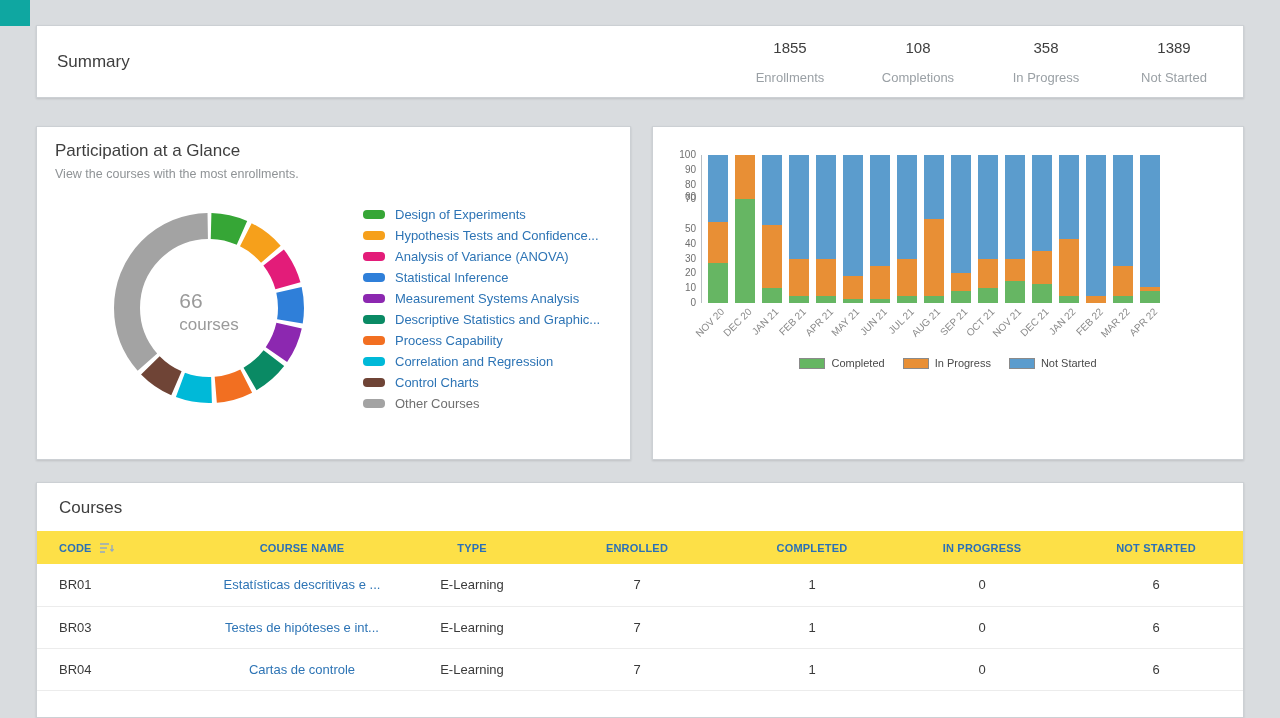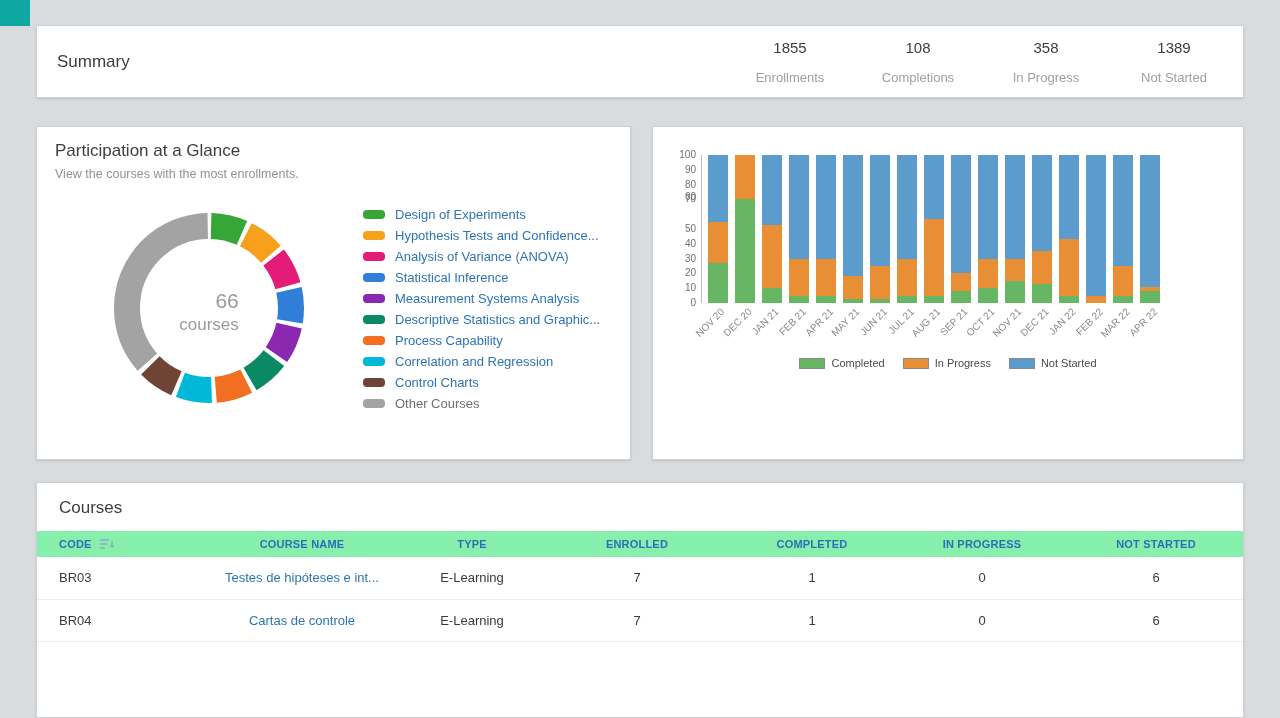--- a/index.html
+++ b/index.html
@@ -29,21 +29,21 @@
 
   
   .summary-stats { display:flex; align-items:center; gap:42px; }
   .stat { text-align:center; min-width:86px; }
   .stat-value { font-size:15px; color:#3e3e3e; margin-bottom:14px; }
   .stat-label { font-size:13px; color:#9aa0a5; }
 
   
   .participation-body { display:flex; }
   .donut-wrap { position:relative; width:308px; flex:0 0 auto; display:flex; justify-content:center; margin-top:10px; height:240px; }
-  .donut-center { position:absolute; top:50%; left:50%; transform:translate(-50%,-52%); text-align:right; color:#9a9a9a; }
+  .donut-center { position:absolute; top:50%; left:50%; transform:translate(-50%,-52%); text-align:left; color:#9a9a9a; }
   .donut-value { font-size:21px; }
   .donut-label { font-size:17px; margin-top:2px; }
   .donut-legend { list-style:none; padding-top:24px; display:flex; flex-direction:column; gap:6px; }
   .donut-legend li { display:flex; align-items:center; gap:10px; font-size:13px; color:#2d74b5; }
   .donut-legend li.muted { color:#6f6f6f; }
   .pill { width:22px; height:9px; border-radius:4px; flex:0 0 auto; }
 
   
   .bar-chart { display:flex; margin-top:14px; padding-left:4px; }
   .y-axis { position:relative; width:26px; height:148px; flex:0 0 auto; }
@@ -55,22 +55,22 @@
   .xlabel { width:20px; position:relative; }
   .xlabel span { position:absolute; top:3px; right:8px; transform:rotate(-45deg);
     transform-origin:100% 0; font-size:10px; color:#8a8a8a; white-space:nowrap; }
   .bar-legend { display:flex; justify-content:center; gap:18px; margin-top:4px; }
   .bar-legend-item { display:flex; align-items:center; gap:6px; font-size:11px; color:#4a4a4a; }
   .swatch { width:26px; height:11px; border:1px solid #8a8a8a; display:inline-block; }
 
   
   .courses-title { padding:15px 22px 13px; font-size:17px; color:#3e3e3e; font-weight:400; }
   table { width:100%; border-collapse:collapse; table-layout:fixed; }
-  thead th { background:#86efac; color:#2a70b8; font-size:11px; font-weight:bold;
-    height:26px; text-align:center; letter-spacing:.2px; }
+  thead th { background:#fde047; color:#2a70b8; font-size:11px; font-weight:bold;
+    height:33px; text-align:center; letter-spacing:.2px; }
   thead th:nth-child(1){width:170px;} thead th:nth-child(2){width:190px;}
   thead th:nth-child(3){width:150px;} thead th:nth-child(4){width:180px;}
   thead th:nth-child(5){width:170px;} thead th:nth-child(6){width:170px;}
   thead th:nth-child(7){width:178px;}
   th.col-code, td.col-code { text-align:left; padding-left:22px; }
   th.col-code { display:table-cell; }
   .sort-icon { margin-left:8px; vertical-align:-2px; }
   tbody td { height:42px; text-align:center; font-size:13px; color:#3a3a3a;
     border-bottom:1px solid #ececec; background:#fff; }
   td.col-name a { color:#2d74b5; text-decoration:none; cursor:pointer; }
@@ -360,20 +360,29 @@
           <th>COURSE NAME</th>
           <th>TYPE</th>
           <th>ENROLLED</th>
           <th>COMPLETED</th>
           <th>IN PROGRESS</th>
           <th>NOT STARTED</th>
         </tr>
       </thead>
     <tbody id="courses-body">
         <tr>
+          <td class="col-code">BR01</td>
+          <td class="col-name"><a>Estatísticas descritivas e ...</a></td>
+          <td>E-Learning</td>
+          <td>7</td>
+          <td>1</td>
+          <td>0</td>
+          <td>6</td>
+        </tr>
+        <tr>
           <td class="col-code">BR03</td>
           <td class="col-name"><a>Testes de hipóteses e int...</a></td>
           <td>E-Learning</td>
           <td>7</td>
           <td>1</td>
           <td>0</td>
           <td>6</td>
         </tr>
         <tr>
           <td class="col-code">BR04</td>

